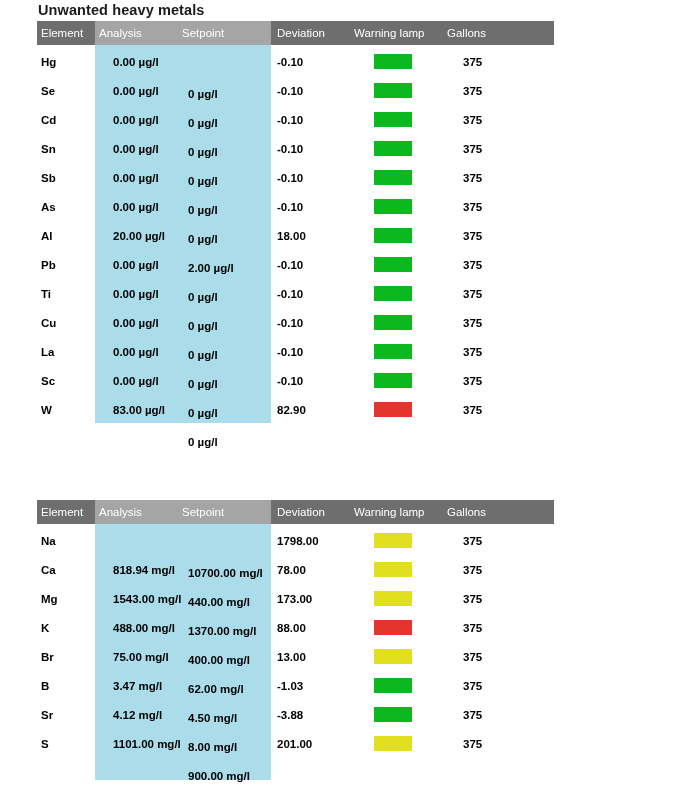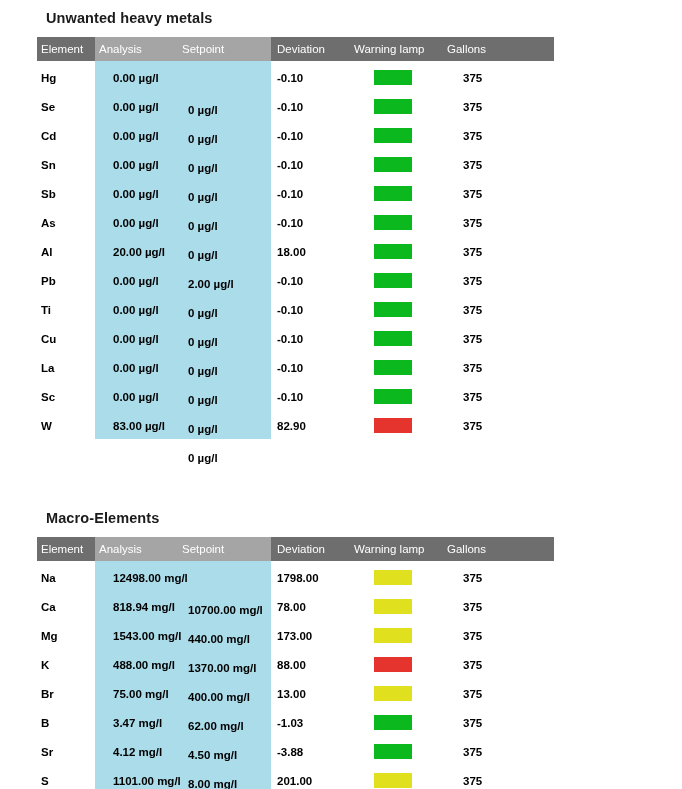--- a/index.html
+++ b/index.html
@@ -29,21 +29,21 @@
   }
   #section-heavy-metals { top: 0px; }
   #section-macro-elements { top: 500px; }
 
   .section-title {
     font-size: 14.5px;
     font-weight: bold;
     color: #1b1b1b;
     letter-spacing: 0.1px;
     line-height: 20px;
-    margin: 8px;
+    margin: 0;
     padding: 0 0 0 1px;
     height: 21px;
   }
 
   .table-wrap {
     position: relative;
     width: 600px;
   }
 
   
@@ -278,36 +278,34 @@
             <div class="cell c-gallons">375</div>
             <div class="lamp-cell">
               <span class="lamp" style="background: rgb(229, 51, 46);"></span>
             </div>
           </div>
         </div>
     </div>
   </section>
 
   <section class="section" id="section-macro-elements">
-    <h2 class="section-title">Macro-Elements</h2>
     <div class="table-wrap">
       <div class="highlight-band t2"></div>
       <div class="thead">
         <div class="hd-band"></div>
         <div class="th c-element">Element</div>
         <div class="th c-analysis">Analysis</div>
         <div class="th c-setpoint">Setpoint</div>
         <div class="th c-deviation">Deviation</div>
         <div class="th c-lamp">Warning lamp</div>
         <div class="th c-gallons">Gallons</div>
       </div>
       <div class="tbody">
           <div class="row">
             <div class="cell c-element">Na</div>
-            <div class="cell c-analysis">12498.00 mg/l</div>
             <div class="cell c-setpoint">10700.00 mg/l</div>
             <div class="cell c-deviation">1798.00</div>
             <div class="cell c-gallons">375</div>
             <div class="lamp-cell">
               <span class="lamp" style="background: rgb(224, 224, 30);"></span>
             </div>
           </div>
           <div class="row">
             <div class="cell c-element">Ca</div>
             <div class="cell c-analysis">818.94 mg/l</div>

